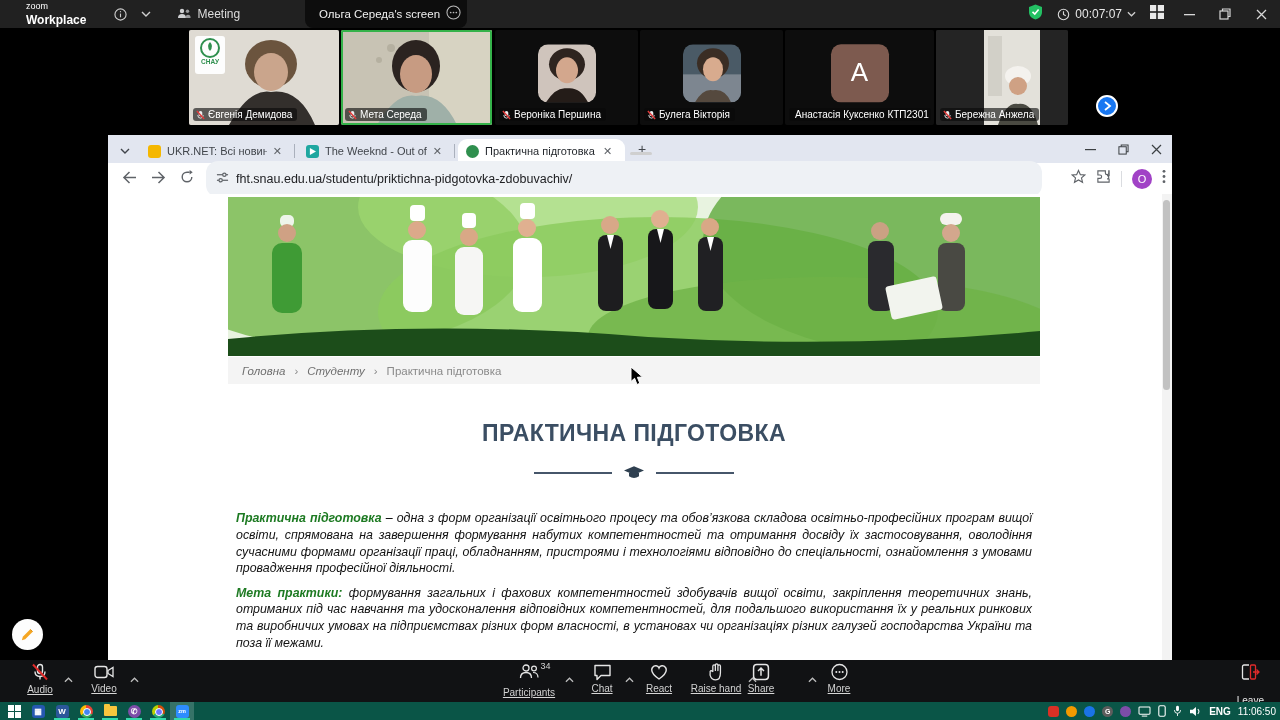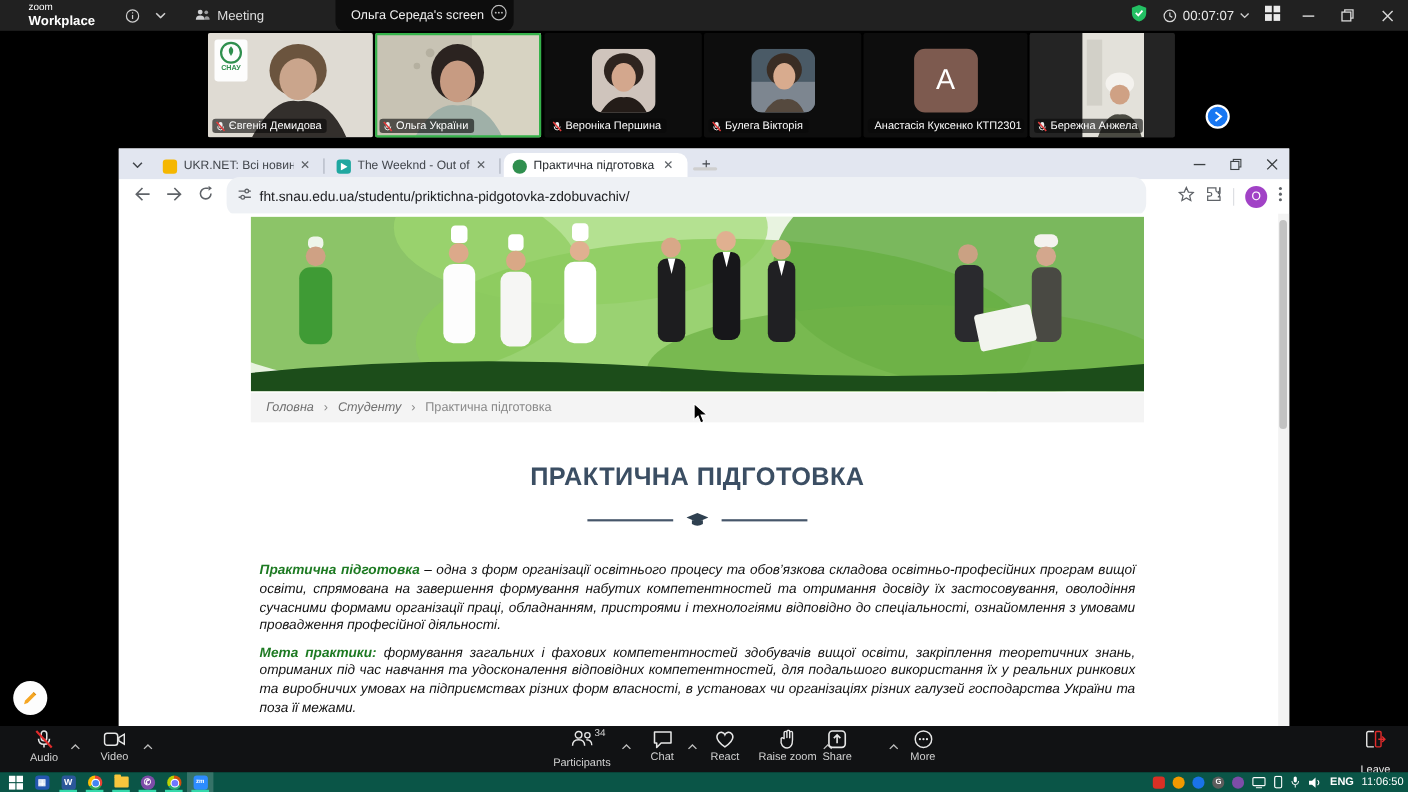--- a/index.html
+++ b/index.html
@@ -63,21 +63,21 @@
   .body-copy { top:316px; left:128px; width:796px; font-style:italic; font-size:12.4px; line-height:16.8px; color:#121212; text-align:justify; }
   .body-copy p { margin-bottom:7.5px; }
   .lead-green { font-weight:bold; color:#1d7a22; }
 
   
   .cursor { position:absolute; left:630px; top:366px; z-index:60; }
   .pencil-btn { position:absolute; left:12px; top:619px; width:31px; height:31px; border-radius:50%; background:#fdfdfd; box-shadow:0 1px 4px rgba(0,0,0,.5); display:flex; align-items:center; justify-content:center; z-index:60; }
 
   
   .ztoolbar { position:absolute; left:0; top:660px; width:1280px; height:42px; background:#111214; z-index:55; color:#d6d6d6; }
-  .zctl { position:absolute; top:3px; display:flex; flex-direction:column; align-items:center; gap:2px; }
+  .zctl { position:absolute; top:3px; display:flex; flex-direction:column; align-items:center; gap:2px;text-decoration:underline; }
   .zctl .zlbl { font-size:10px; color:#d2d2d2; white-space:nowrap; }
   .zchev { position:absolute; top:9px; }
   .pcount { position:absolute; font-size:9px; color:#d2d2d2; top:-2px; left:22px; }
   .leave-grp { position:absolute; right:16px; top:3px; display:flex; flex-direction:column; align-items:center; gap:14px; }
   .leave-grp .zlbl { font-size:10px; color:#e8e8e8; }
 
   
   .taskbar { position:absolute; left:0; top:702px; width:1280px; height:18px; background:#0a5547; z-index:70; display:flex; align-items:center; }
   .tb-item { width:24px; height:18px; display:flex; align-items:center; justify-content:center; position:relative; flex:none; }
   .tb-item.running::after { content:""; position:absolute; left:4px; bottom:0; width:16px; height:2px; background:#35d9ab; }
@@ -212,21 +212,21 @@
       <ellipse cx="75" cy="36" rx="24" ry="26" fill="#2b2320"></ellipse>
       <ellipse cx="75" cy="44" rx="16" ry="19" fill="#c79b82"></ellipse>
       <path d="M36 95 Q55 62 75 66 Q100 62 116 95 Z" fill="#9fb0a8"></path>
     </svg>
     <span class="name-pill">
       <svg width="9" height="10" viewBox="0 0 10 11">
           <rect x="3" y="1" width="4" height="6" rx="2" fill="#eee"></rect>
           <path d="M2 5.5 q0 3.5 3 3.5 q3 0 3 -3.5" fill="none" stroke="#eee" stroke-width="1"></path>
           <line x1="1" y1="1" x2="9" y2="10" stroke="#e23b3b" stroke-width="1.6"></line>
         </svg>
-      <span>Ольга України</span>
+      <span>Мета Середа</span>
     </span>
   </div>
 
   <div class="tile" style="left:640px;width:143px;">
     <div class="avatar-sq">
       <svg width="58" height="58" viewBox="0 0 58 58">
           <rect width="58" height="58" fill="#4a5a66"></rect>
           <rect y="30" width="58" height="28" fill="#7d8690"></rect>
           <ellipse cx="30" cy="19" rx="16" ry="15" fill="#3a2d24"></ellipse>
           <ellipse cx="30" cy="25" rx="10" ry="12" fill="#d8ab8e"></ellipse>
@@ -567,21 +567,21 @@
     <svg width="20" height="18" viewBox="0 0 20 18">
       <path d="M10 16 C3 11 1.5 7.5 3.5 4.5 C5.5 1.8 9 2.5 10 5 C11 2.5 14.5 1.8 16.5 4.5 C18.5 7.5 17 11 10 16 Z" fill="none" stroke="#e6e6e6" stroke-width="1.4"></path>
     </svg>
     <span class="zlbl">React</span>
   </div>
 
   <div class="zctl" style="left:688px;width:56px;">
     <svg width="16" height="18" viewBox="0 0 14 17">
       <path d="M4 8 V3 a1.2 1.2 0 0 1 2.4 0 V7 M6.4 7 V2 a1.2 1.2 0 0 1 2.4 0 V7 M8.8 7.2 V3 a1.2 1.2 0 0 1 2.4 0 V9 q0 7 -4.5 7 q-4 0-5.3-4.5 L1.5 9 q-.4-1.6 1-1.8 L4 8" fill="none" stroke="#e6e6e6" stroke-width="1.2" stroke-linecap="round"></path>
     </svg>
-    <span class="zlbl">Raise zoom</span>
+    <span class="zlbl">Raise hand</span>
   </div>
   <span class="zchev" style="left:748px;">
     <svg width="9" height="6" viewBox="0 0 10 6">
         <polyline points="1,5 5,1 9,5" fill="none" stroke="#bdbdbd" stroke-width="1.4"></polyline>
       </svg>
   </span>
 
   <div class="zctl" style="left:738px;width:46px;justify-content:space-between;">
     <svg width="18" height="18" viewBox="0 0 17 17">
       <rect x="1.5" y="1.5" width="14" height="14" rx="3" fill="none" stroke="#e6e6e6" stroke-width="1.4"></rect>

